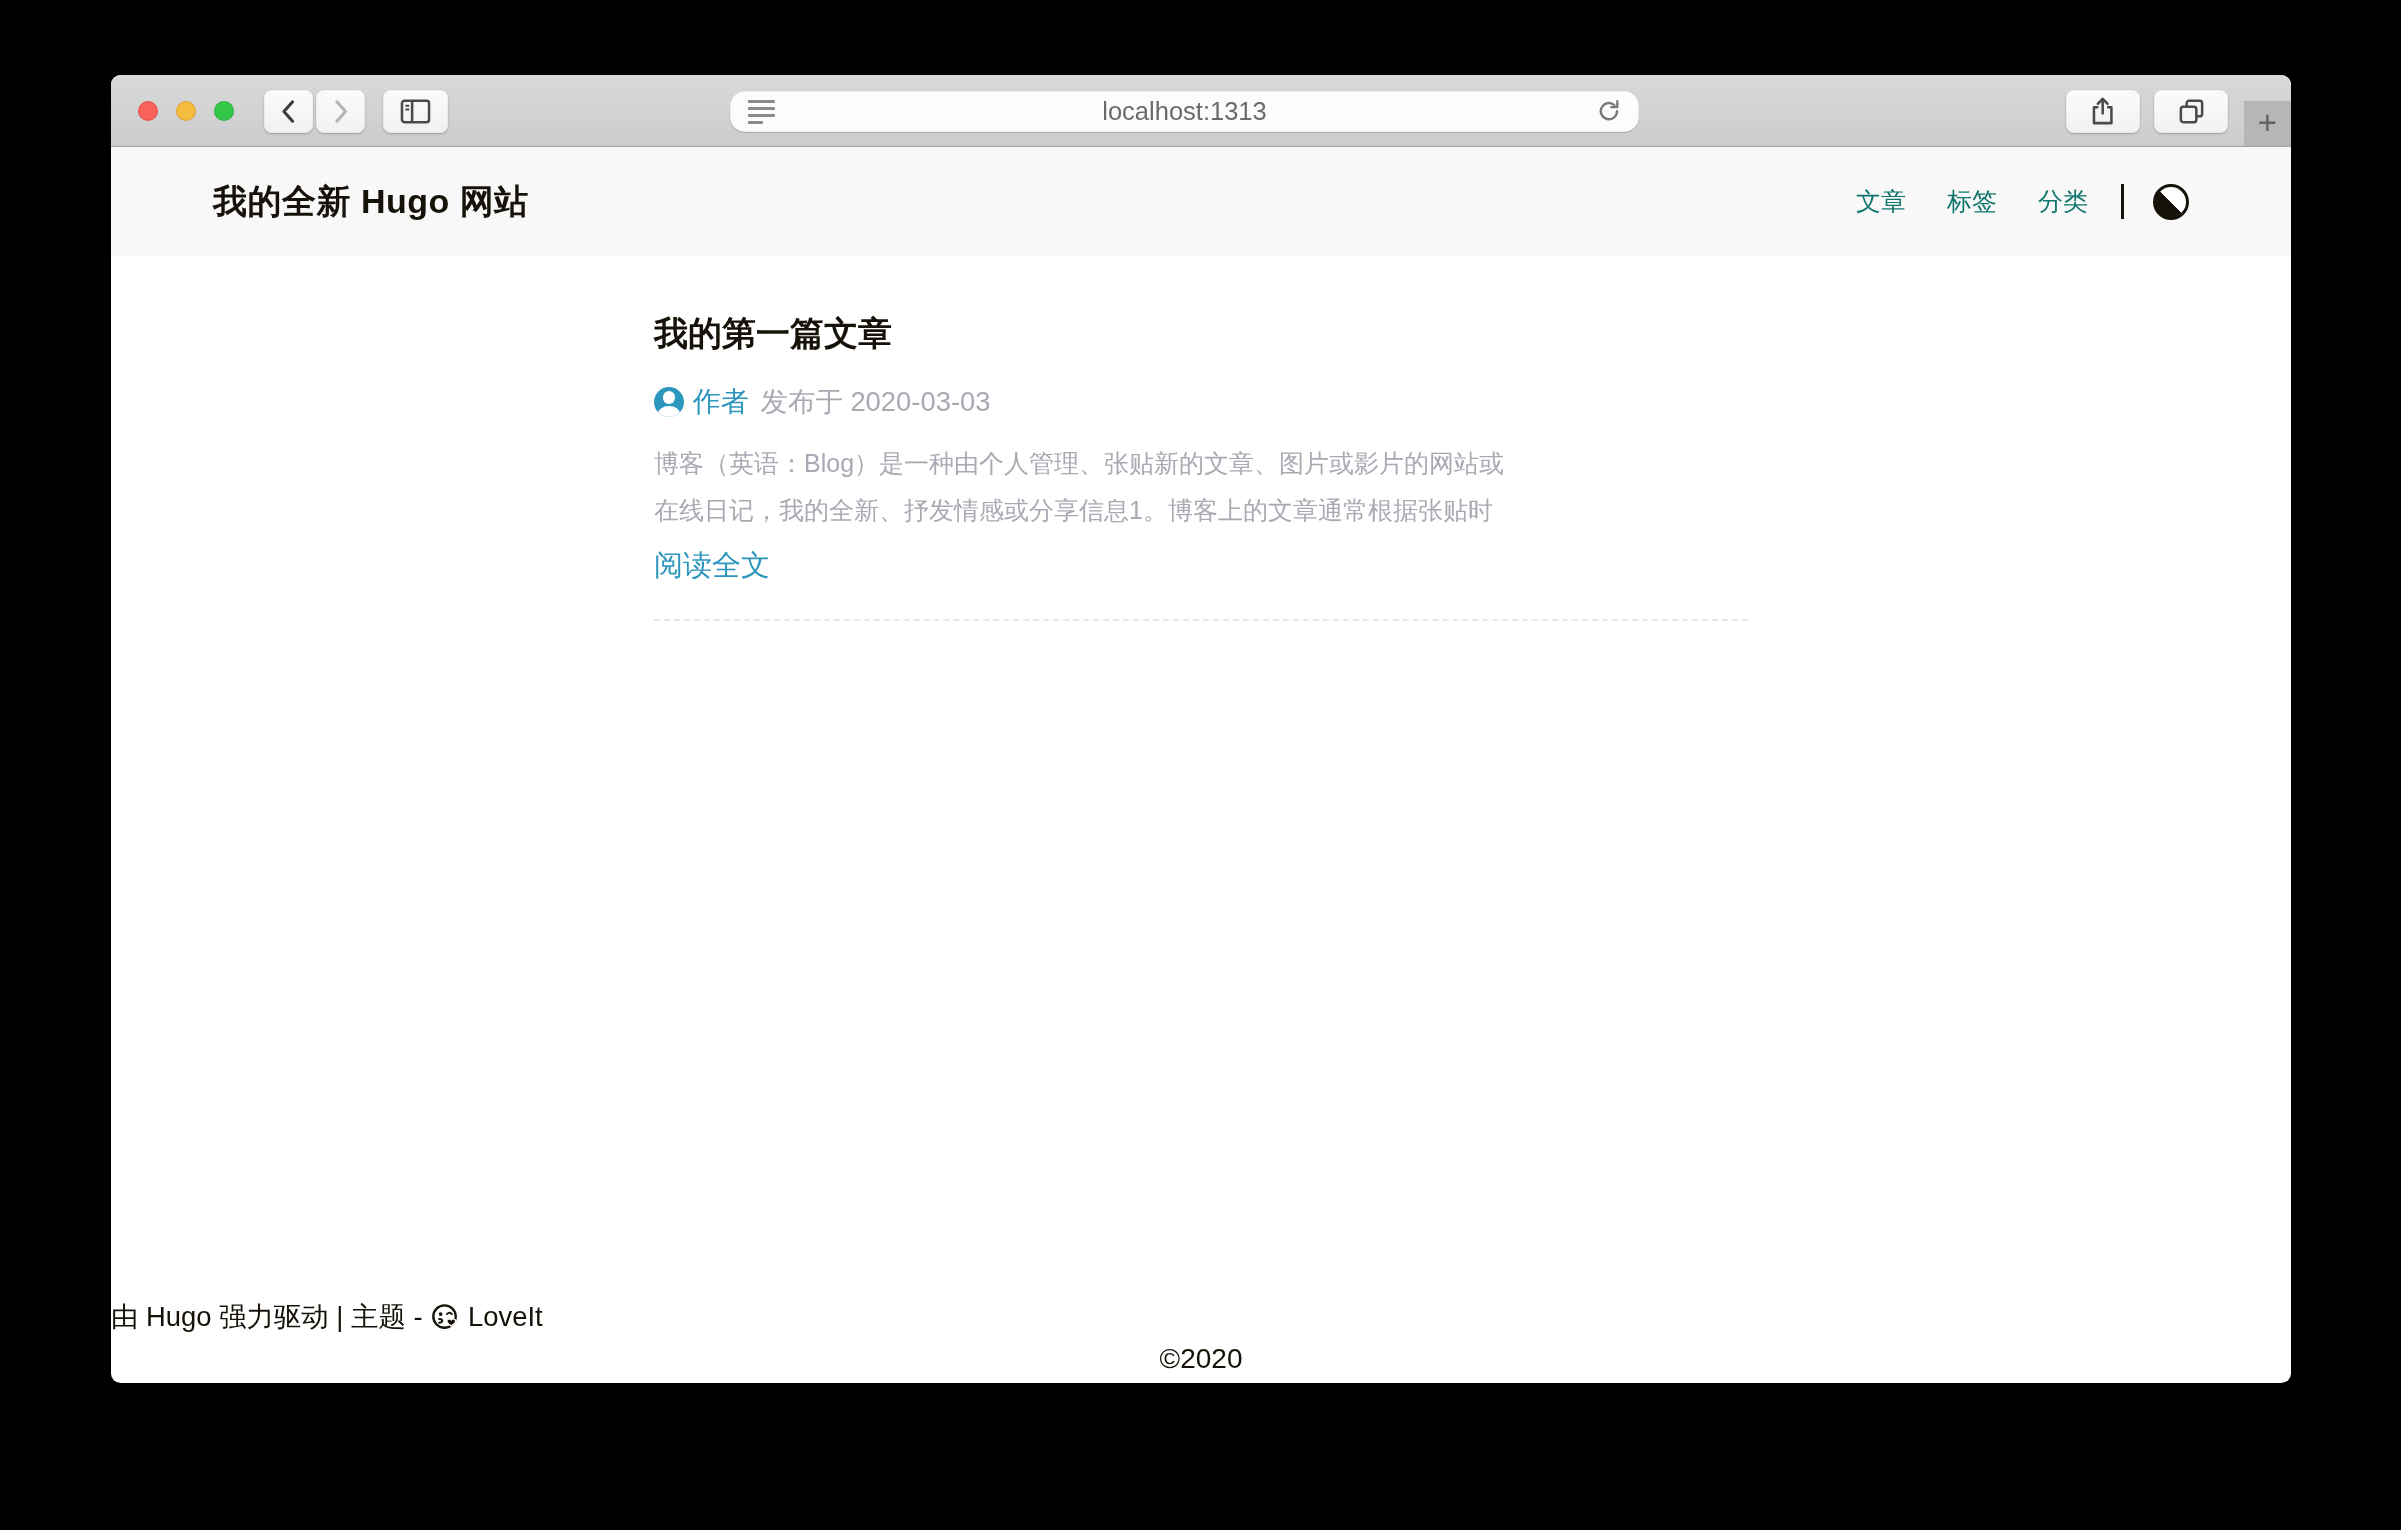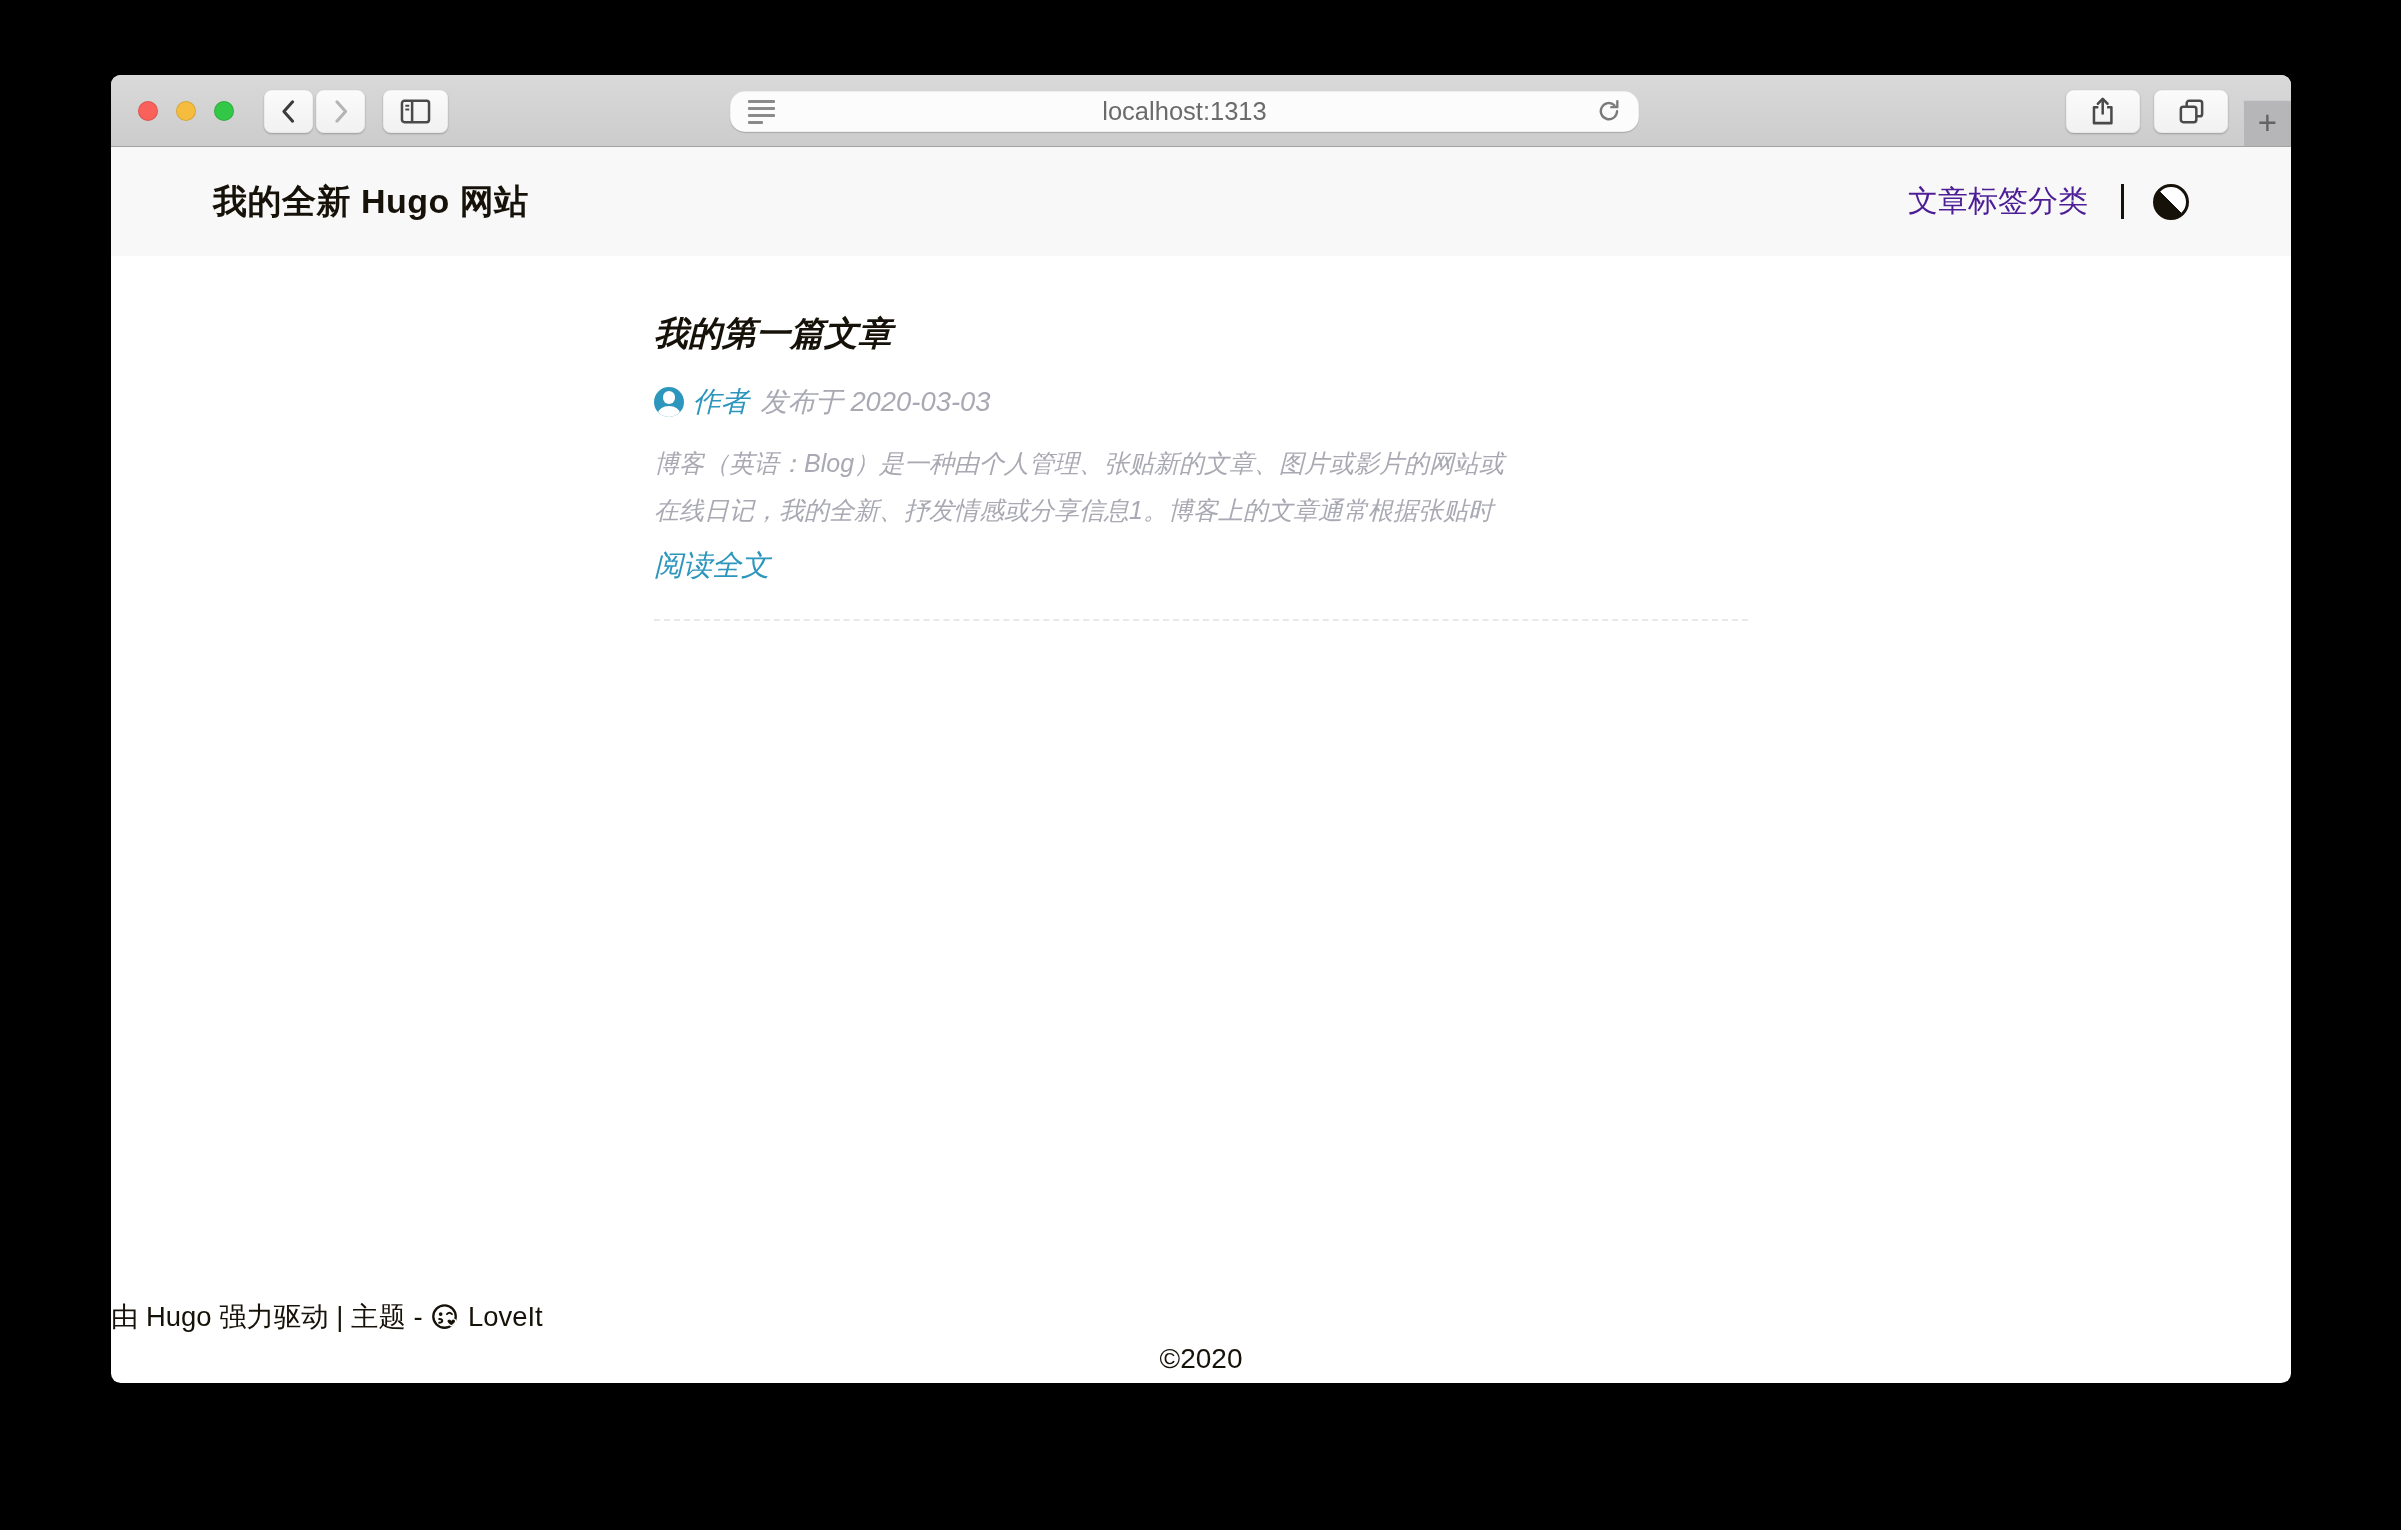--- a/index.html
+++ b/index.html
@@ -48,31 +48,31 @@
   }
 
   
   .site-header {
     height:109px; background:#f8f8f8;
     display:flex; align-items:center; justify-content:space-between;
     padding:0 102px;
   }
   .site-title { font-size:34px; font-weight:700; color:#161209; letter-spacing:0.5px;text-align:center; }
   .nav { display:flex; align-items:center; }
-  .nav-item { font-size:30px; color:#4c1d95; cursor:pointer; }
+  .nav-item { font-size:25px; color:#0f766e; margin-left:41px; cursor:pointer; }
   .nav-sep { width:2.9px; height:35px; background:#161209; margin-left:33px; }
   .theme-toggle {
     width:36px; height:36px; border-radius:50%; margin-left:29px;
     border:3.9px solid #161209;
     background:linear-gradient(45deg,#161209 49%,#ffffff 50%);
     cursor:pointer;
   }
 
   
-  .content { width:1094px; margin:0 auto;font-style:italic; }
+  .content { width:1094px; margin:0 auto; }
   .post-title { margin-top:55px; font-size:34px; font-weight:700; color:#161209; }
   .post-meta { margin-top:25.5px; display:flex; align-items:center; font-size:27.4px; color:#a9a9b3; }
   .avatar {
     width:30px; height:30px; border-radius:50%; background:#2d96bd;
     position:relative; overflow:hidden; margin-right:8.8px; flex:0 0 auto;
   }
   .avatar::before { content:""; position:absolute; left:8.8px; top:4.9px; width:12.7px; height:12.7px;
                     border-radius:50%; background:#fff; }
   .avatar::after  { content:""; position:absolute; left:3.9px; top:19.6px; width:22.5px; height:15.7px;
                     border-radius:50% 50% 0 0; background:#fff; }

